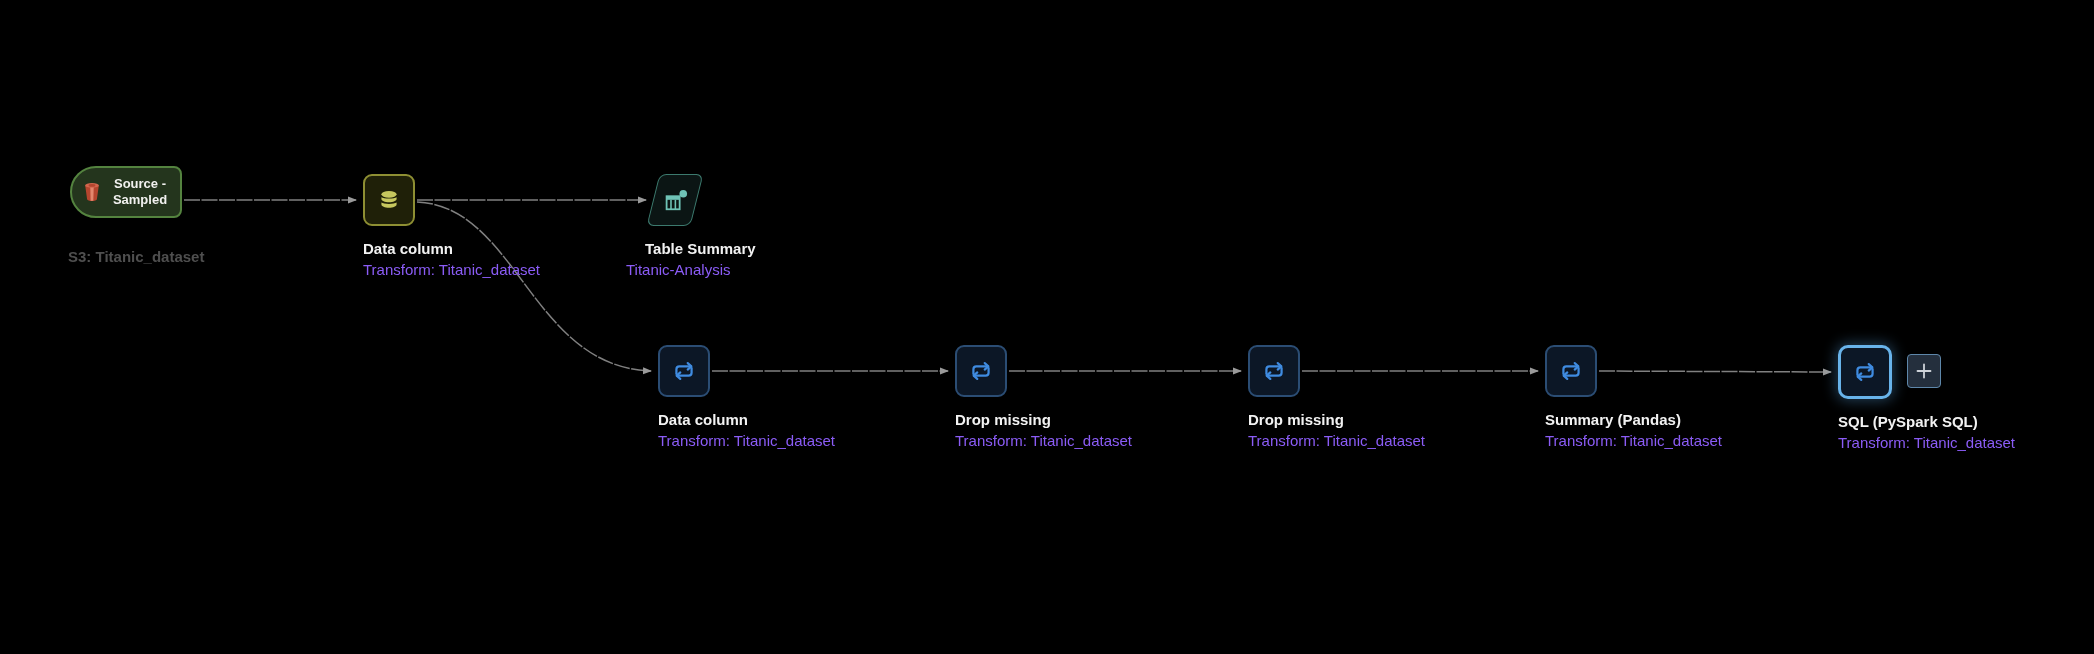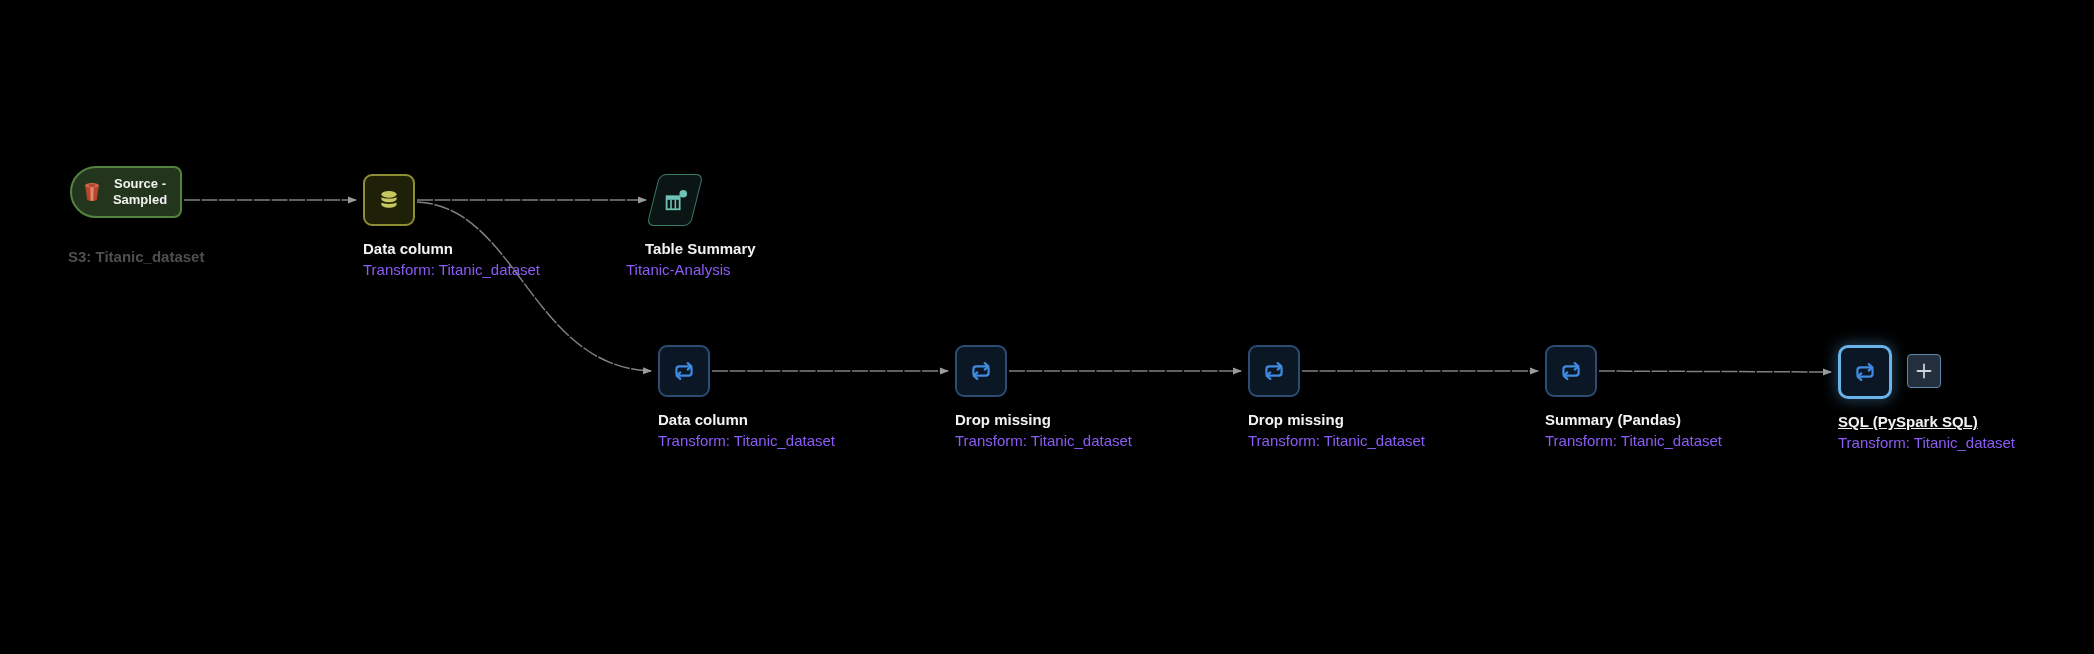--- a/index.html
+++ b/index.html
@@ -185,21 +185,21 @@
       <div class="node transform" style="left: 1545px; top: 345px; width: 52px; height: 52px;">
         <span class="icon">
           <svg width="28" height="28" viewBox="0 0 24 24" fill="none" stroke="#3f8be0" stroke-width="1.9" stroke-linecap="round" stroke-linejoin="round">
       <path d="M5.5 14.5 V10.5 a2.5 2.5 0 0 1 2.5 -2.5 H18"></path>
       <path d="M15.2 5.2 L18.3 8 L15.2 10.8"></path>
       <path d="M18.5 9.5 V13.5 a2.5 2.5 0 0 1 -2.5 2.5 H6"></path>
       <path d="M8.8 18.8 L5.7 16 L8.8 13.2"></path>
     </svg>
         </span>
       </div>
-      <div class="node-title" style="left: 1838px; top: 413px; text-decoration: underline;">SQL (PySpark SQL)</div>
+      <div class="node-title" style="left: 1838px; top: 413px;">SQL (PySpark SQL)</div>
       <div class="node-subtitle" style="left: 1838px; top: 434px;">Transform: Titanic_dataset</div>
       <div class="node transform selected" style="left: 1838px; top: 345px; width: 54px; height: 54px;">
         <span class="icon">
           <svg width="28" height="28" viewBox="0 0 24 24" fill="none" stroke="#3f8be0" stroke-width="1.9" stroke-linecap="round" stroke-linejoin="round">
       <path d="M5.5 14.5 V10.5 a2.5 2.5 0 0 1 2.5 -2.5 H18"></path>
       <path d="M15.2 5.2 L18.3 8 L15.2 10.8"></path>
       <path d="M18.5 9.5 V13.5 a2.5 2.5 0 0 1 -2.5 2.5 H6"></path>
       <path d="M8.8 18.8 L5.7 16 L8.8 13.2"></path>
     </svg>
         </span>

